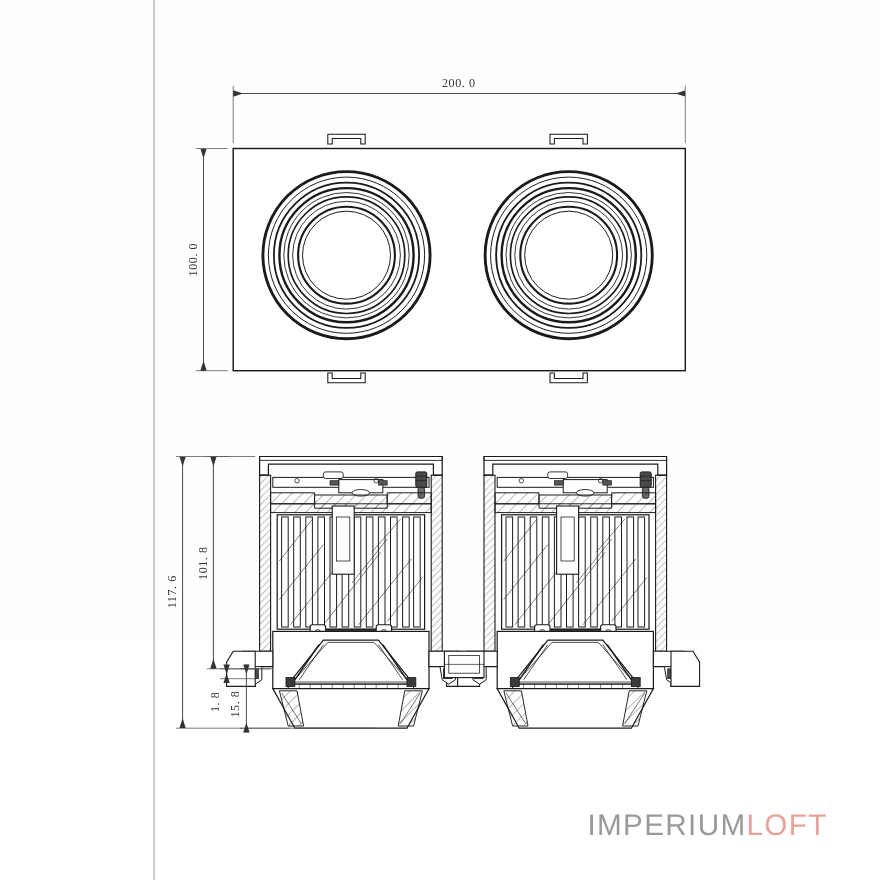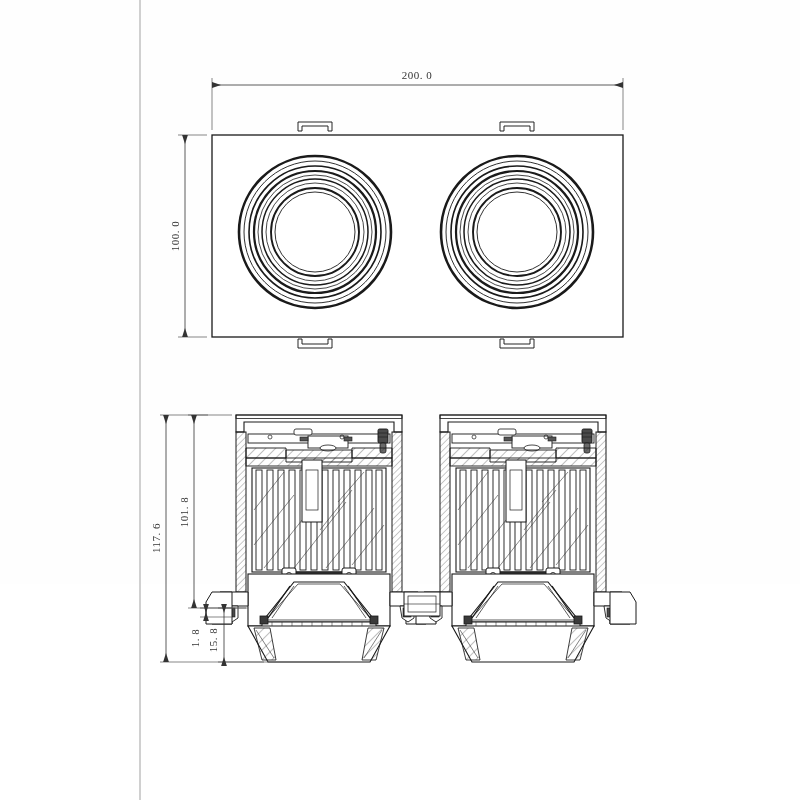--- a/index.html
+++ b/index.html
@@ -270,14 +270,17 @@
     </g>
 
     <g>
       <line x1="246" y1="608" x2="218" y2="608" stroke="#555" stroke-width="0.7"></line>
       <line x1="264" y1="662" x2="218" y2="662" stroke="#555" stroke-width="0.7"></line>
       <line x1="224" y1="604" x2="224" y2="666" stroke="#333" stroke-width="0.8" marker-start="url(#arrOut)" marker-end="url(#arrIn)"></line>
       <text class="dimtext" x="217" y="640" text-anchor="middle" transform="rotate(-90 217 640)">15. 8</text>
     </g>
   </svg>
 
+  <div id="watermark">
+    <span class="wm-a">IMPERIUM</span><span class="wm-b">LOFT</span>
+  </div>
 
 </div>
 
 </body></html>

